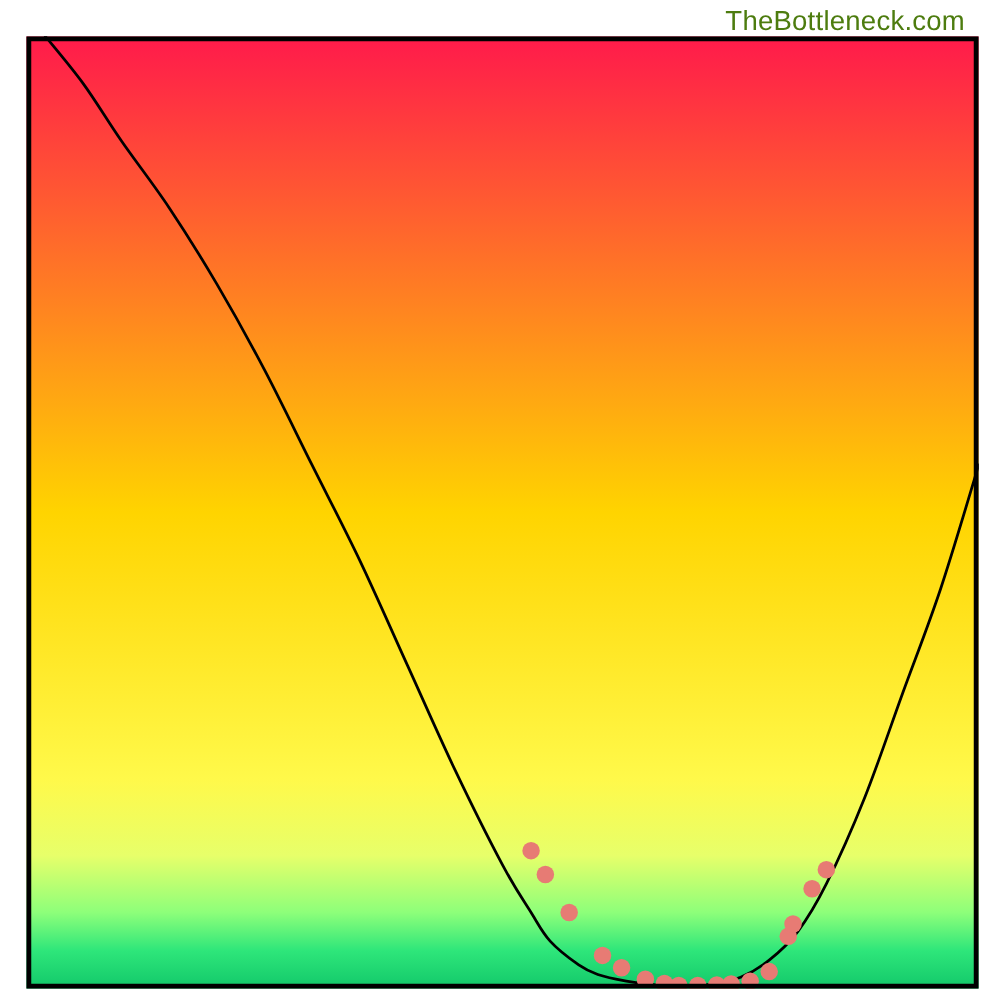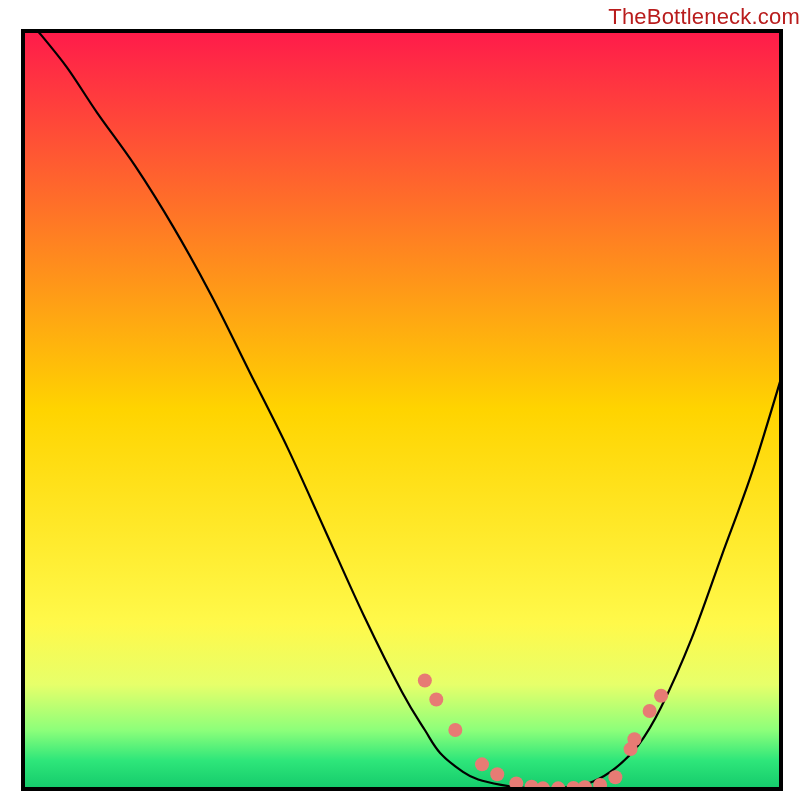--- a/index.html
+++ b/index.html
@@ -12,23 +12,23 @@
     font-family: Arial, Helvetica, sans-serif;
   }
   .wrap {
     position: relative;
     width: 800px;
     height: 800px;
   }
   .watermark {
     position: absolute;
     top: 4px;
-    right: 0;
+    right: 28px;
     font-size: 22px;
-    color: #b91c1c;
+    color: #4d7c0f;
     font-weight: 400;
     letter-spacing: 0.2px;
   }
   .plot {
     position: absolute;
     left: 21px;
     top: 29px;
     width: 762px;
     height: 762px;
   }

